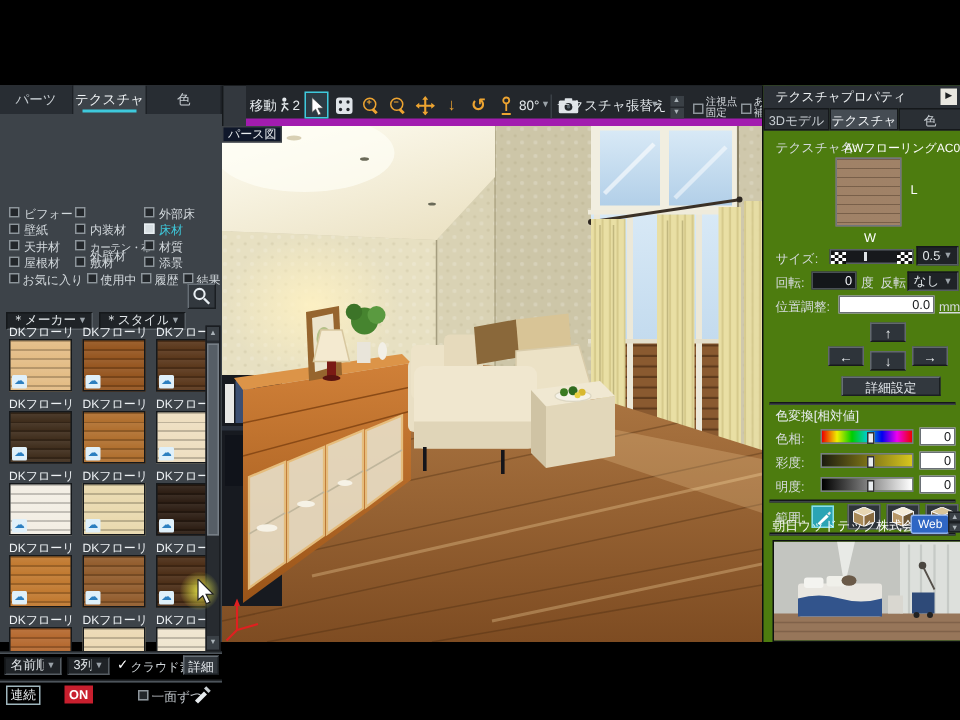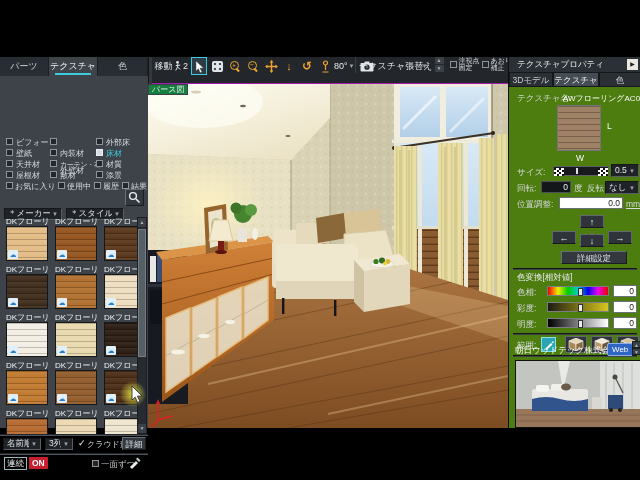--- a/index.html
+++ b/index.html
@@ -31,43 +31,43 @@
   .swcell{width:44px;height:45px;}
   .swname{font-size:8px;color:#eef2f5;height:9px;line-height:9px;overflow:hidden;white-space:nowrap;}
   .sw{width:42px;height:35px;background:var(--c);border:1px solid #15181b;position:relative;box-sizing:border-box;
       background-image:repeating-linear-gradient(180deg,rgba(0,0,0,.20) 0px,rgba(0,0,0,.20) 1px,rgba(255,255,255,.07) 1px,rgba(255,255,255,0) 6px);}
   .cloud{position:absolute;left:1px;bottom:1px;width:10px;height:9px;background:#dff0fa;border-radius:1px;
          font-size:7px;line-height:9px;text-align:center;color:#2c7fc0;}
   #swscroll{position:absolute;left:137px;top:160px;width:10px;height:217px;background:#272b30;border:1px solid #1a1d21;box-sizing:border-box;}
   .scrbtn{position:absolute;left:0;width:8px;height:9px;background:#3a4046;color:#aab2b8;font-size:5px;line-height:9px;text-align:center;}
   #scrthumb{position:absolute;left:0;top:11px;width:8px;height:128px;background:#565e66;border:1px solid #767e86;box-sizing:border-box;}
   .seph{position:absolute;left:0;width:148px;height:1px;background:#22262a;border-bottom:1px solid #4d545b;}
-  .onbadge{background:var(--on-badge);color:#fff;font-size:8.5px;font-weight:bold;padding:0 3px;line-height:12px;display:inline-block;}
+  .onbadge{background:var(--on-badge);color:#fff;font-size:8.5px;font-weight:bold;padding:0 3px;line-height:12px;display:inline-block;margin-left:14px;}
   .renzoku{border:1px solid #9fb6bd;color:#f2f6f8;font-size:8.5px;padding:0 2px;line-height:11px;display:inline-block;}
   .dimlbl{font-size:8.5px;color:#c2c8cd;}
 
   
-  #toolbar{position:absolute;left:152px;top:0;width:360px;height:27px;background:#23272c;border-bottom:1px solid #a21caf;
-           display:flex;align-items:flex-start;gap:2px;padding-left:3px;box-sizing:border-box;}
+  #toolbar{position:absolute;left:164px;top:0;width:360px;height:27px;background:#23272c;border-bottom:5px solid #a21caf;
+           display:flex;align-items:flex-end;gap:2px;padding-left:3px;box-sizing:border-box;}
   .tbtn{height:18px;min-width:16px;display:flex;align-items:center;justify-content:center;gap:1px;
         border:1px solid transparent;box-sizing:border-box;}
   .tbtn.sel{border-color:var(--accent);background:#2c3b44;}
   .tbtxt{font-size:9px;color:#e4e9ec;white-space:nowrap;}
   .orange{color:var(--tb-icon);}
   .vsep{width:1px;height:16px;background:#3a4046;margin:0 1px;}
   .cb2line{display:flex;align-items:center;gap:2px;}
   .cb2line .lbl{font-size:7px;line-height:7px;color:#d8dde1;white-space:nowrap;}
   .mag{width:11px;height:11px;position:relative;}
   .mag .lens{position:absolute;left:0;top:0;width:7px;height:7px;border:1.5px solid var(--tb-icon);border-radius:50%;
              font-size:6px;line-height:6px;text-align:center;color:var(--tb-icon);font-weight:bold;}
   .mag .handle{position:absolute;left:7px;top:7px;width:4px;height:1.7px;background:var(--tb-icon);transform:rotate(45deg);transform-origin:0 0;}
 
   
   #viewport{position:absolute;left:148px;top:27px;width:360px;height:344px;background:#0a0a0a;}
-  #vplabel{position:absolute;left:0px;top:0px;background:#15803d;border:1px solid #3c4146;color:#e9edf0;
+  #vplabel{position:absolute;left:0px;top:0px;background:#0f172a;border:1px solid #3c4146;color:#e9edf0;
            font-size:8px;line-height:9px;padding:0 3px;z-index:5;}
 
   
   #rightpanel{position:absolute;left:508px;top:0;width:132px;height:371px;background:#4d7c0f;border-left:1px solid #0c0e10;box-sizing:border-box;}
   #rphead{position:absolute;left:0;top:0;width:132px;height:15px;background:#2b3036;}
   #rptitle{position:absolute;left:8px;top:2px;font-size:8.5px;color:#f0f3f5;}
   #rpexpand{position:absolute;left:118px;top:2px;width:11px;height:11px;background:#e9e7e0;color:#1c1e20;
             font-size:6px;line-height:11px;text-align:center;}
   .rtab{position:absolute;top:15px;height:15px;line-height:15px;text-align:center;font-size:8.5px;
         background:#2a2f34;color:#c6ccd1;border:1px solid #15181b;box-sizing:border-box;}

